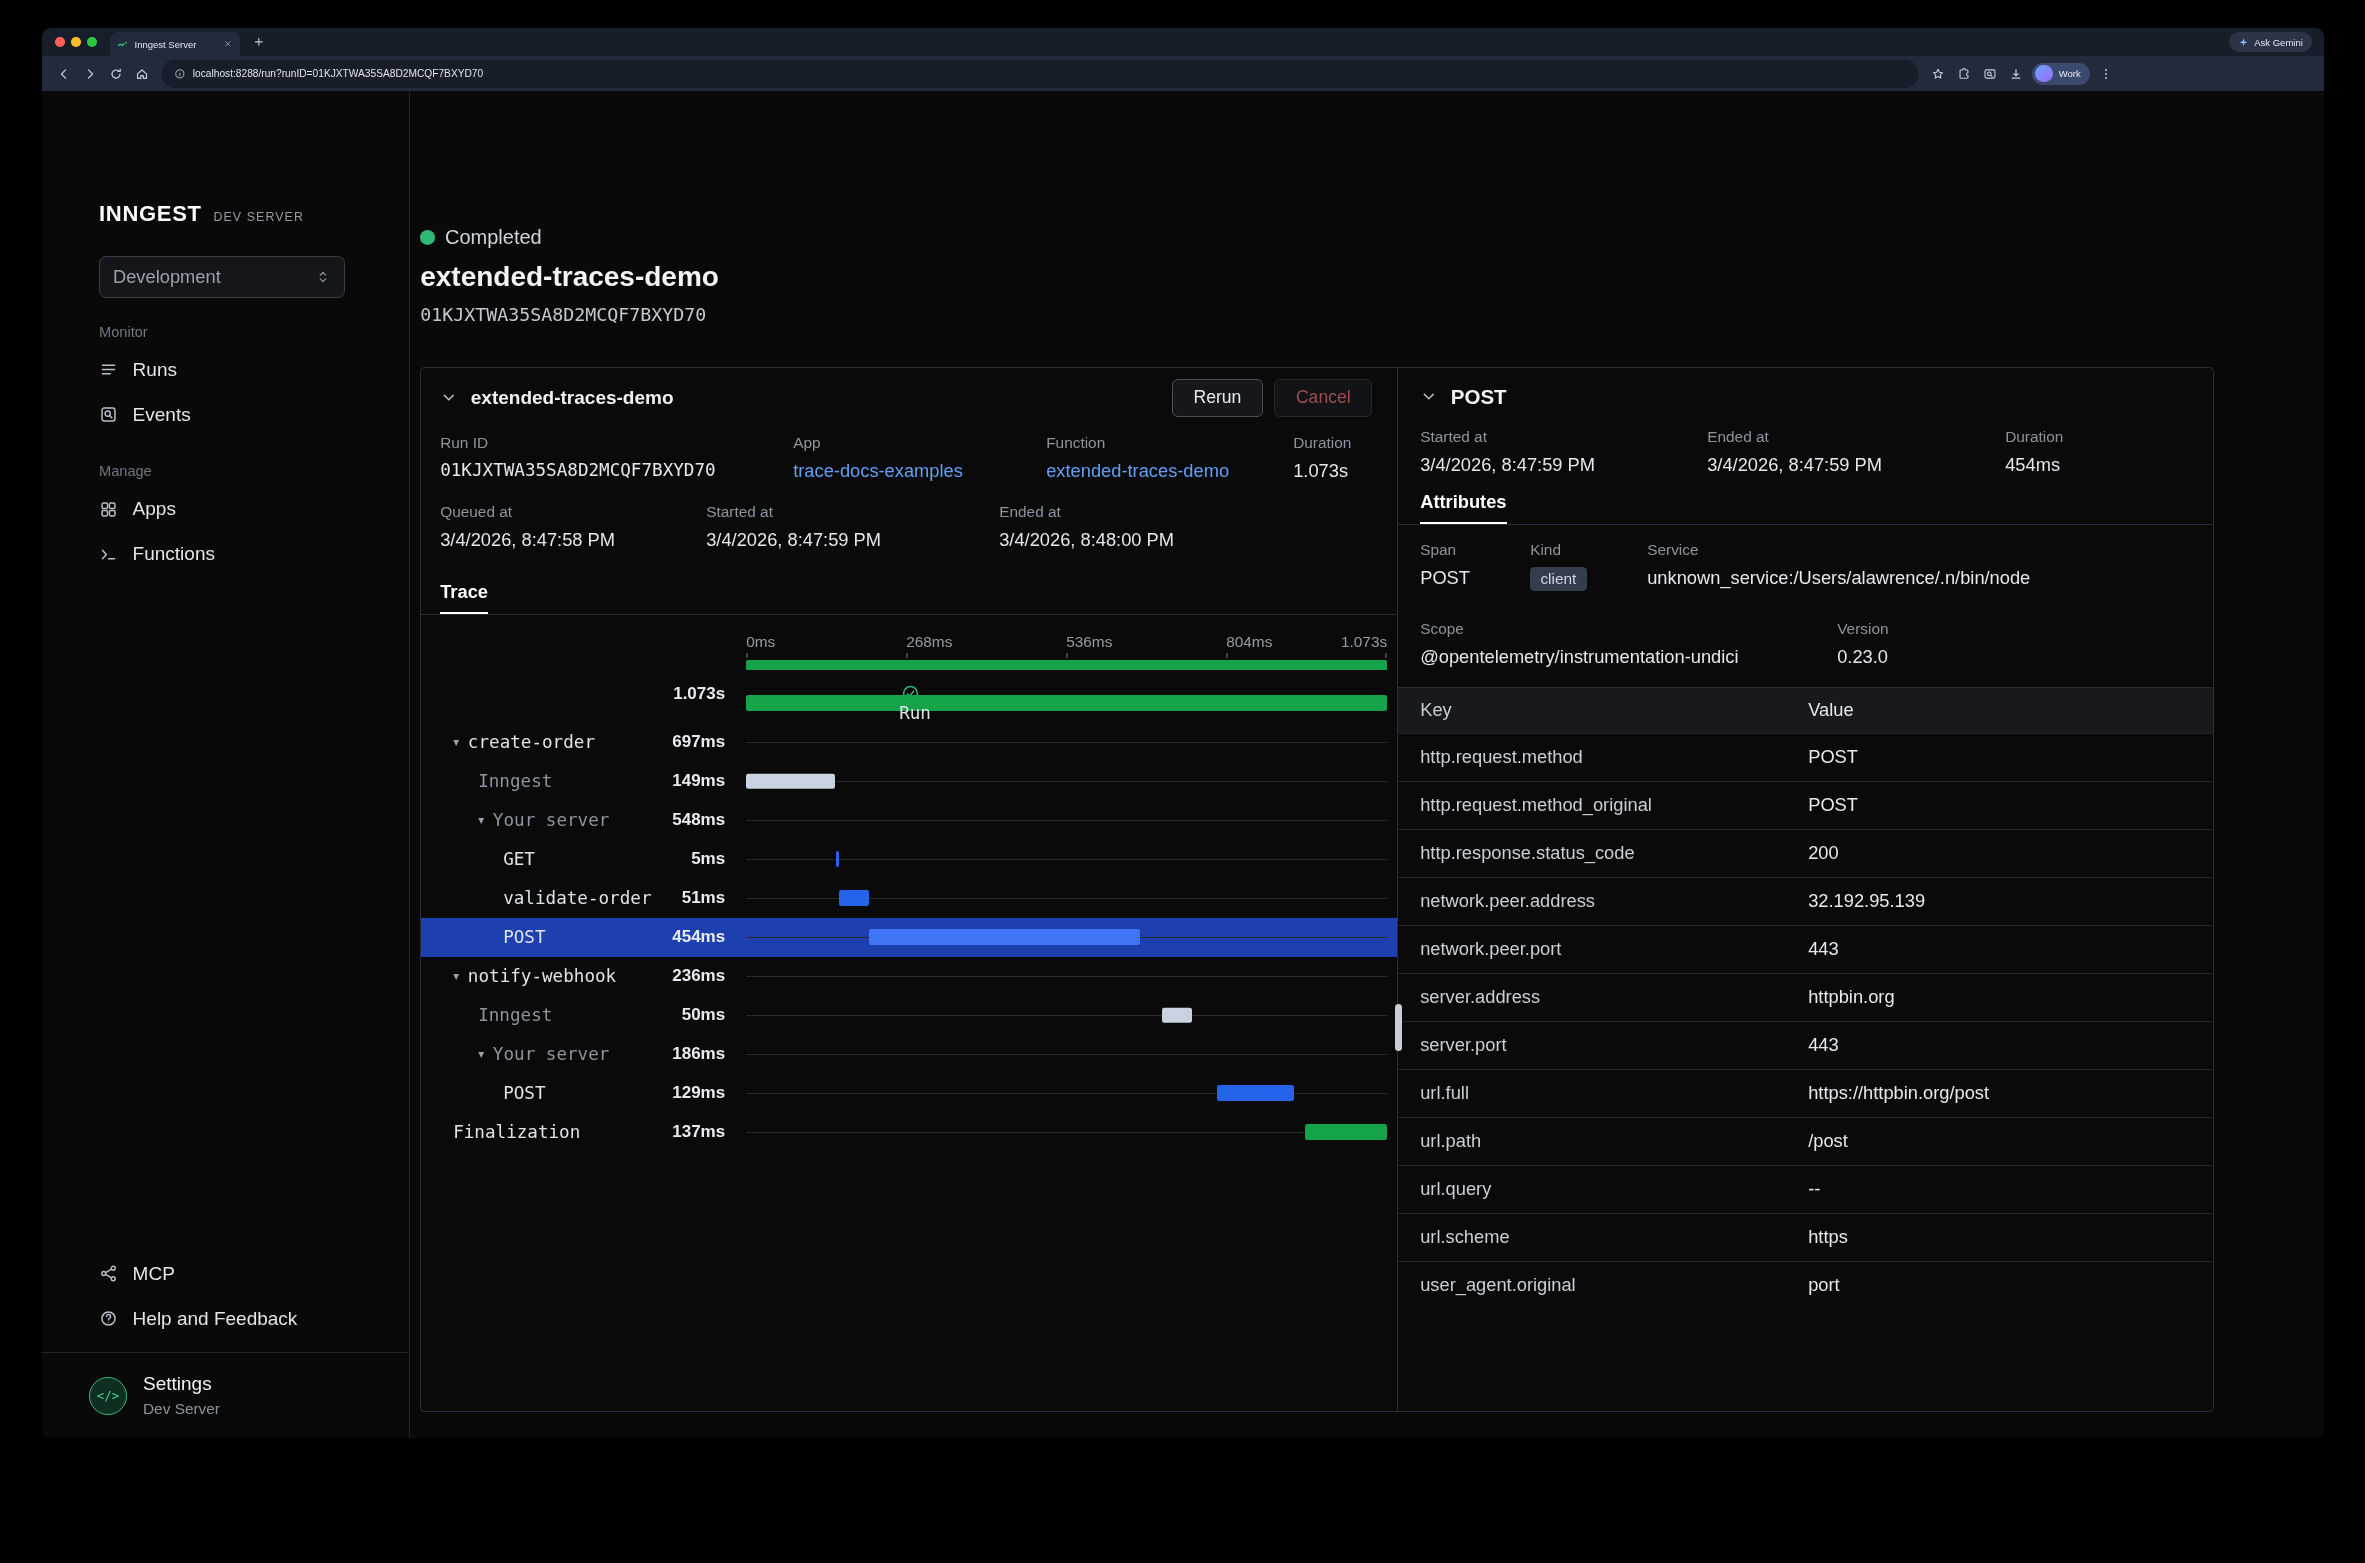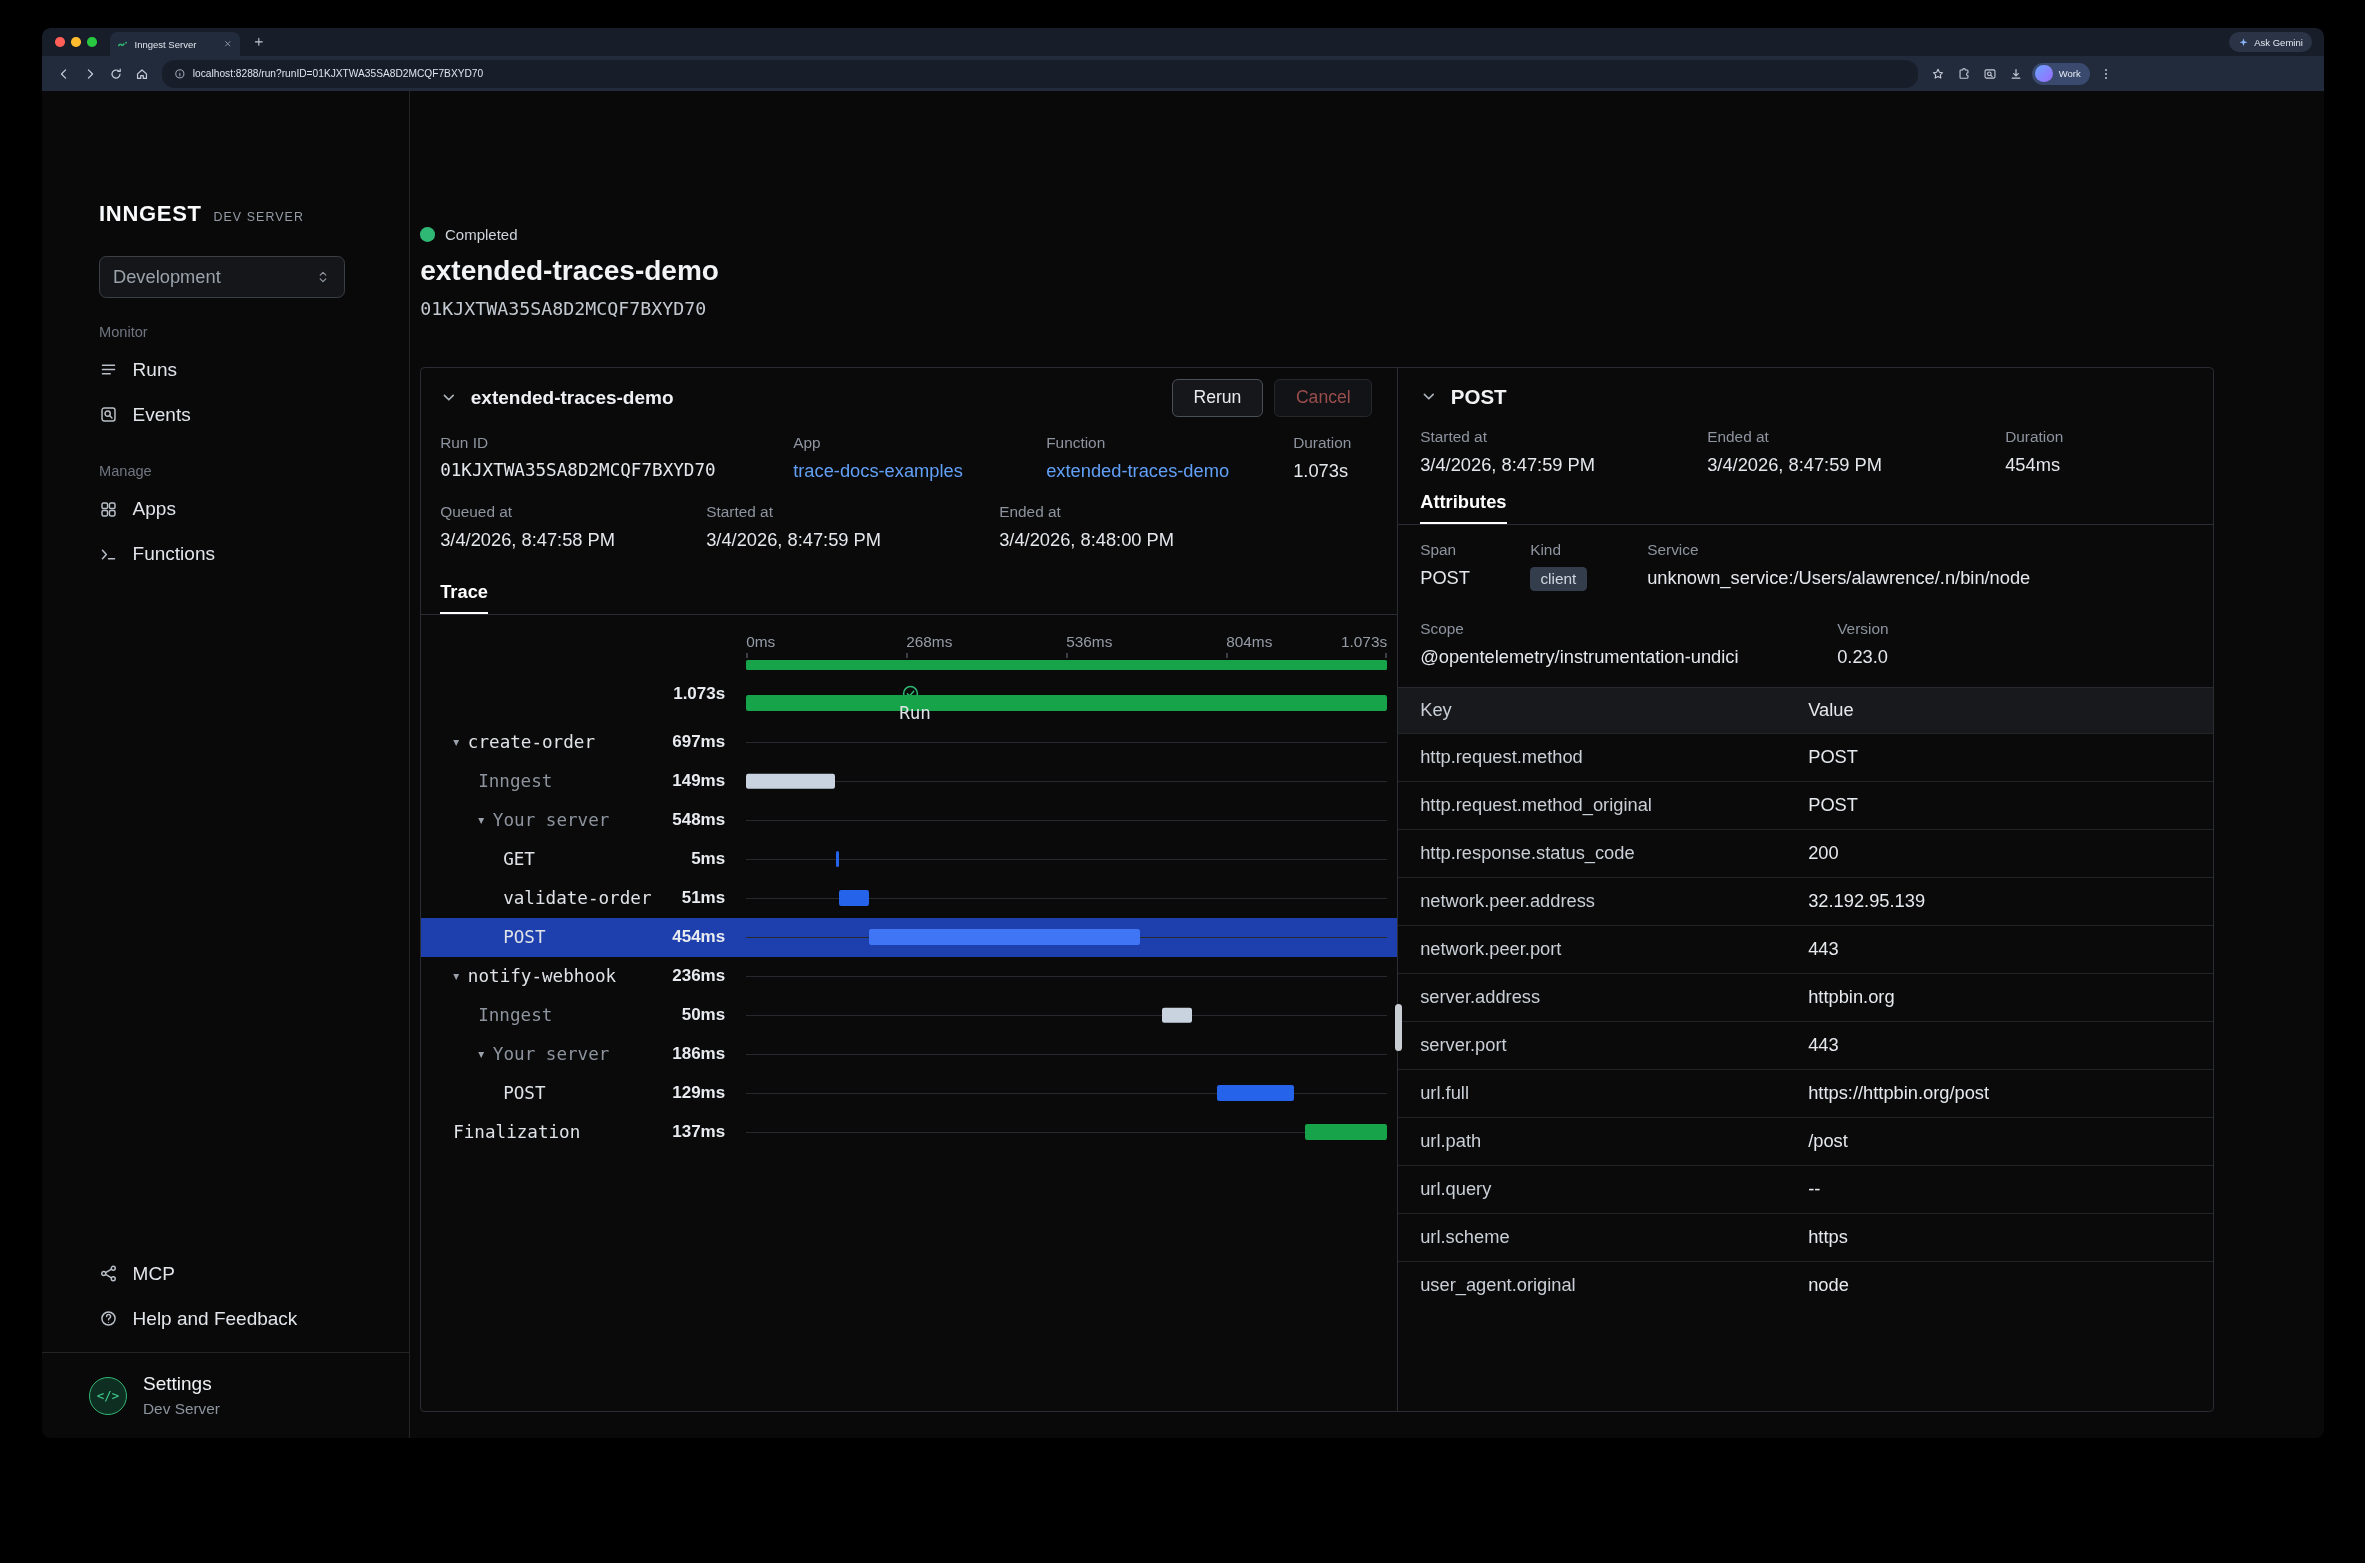--- a/index.html
+++ b/index.html
@@ -58,21 +58,21 @@
     display:flex; align-items:center; padding-left:47px; gap:16px; }
   .gear-circle { width:38px; height:38px; border-radius:50%; background:#0f2e22; border:1.5px solid #2fb873;
     display:grid; place-items:center; color:#3fd08f; font-size:12.4px; font-family:"DejaVu Sans Mono",monospace; flex:none; }
   .settings-title { font-size:19px; color:#f0f2f4; }
   .settings-sub { font-size:15.4px; color:#8d949e; margin-top:4.4px; }
 
   .main { flex:1; position:relative; overflow:hidden; }
   .page-header { position:absolute; left:10.2px; top:135px; }
   .status-row { display:flex; align-items:center; gap:10.2px; }
   .status-dot { width:14.6px; height:14.6px; border-radius:50%; background:#2fb873; }
-  .status-text { font-size:15px; color:#cfd4da; }
+  .status-text { font-size:20px; color:#cfd4da; }
   .page-title { margin-top:11.7px; font-size:28px; font-weight:700; color:#f2f4f6; }
   .page-runid { margin-top:11.7px; font-family:"DejaVu Sans Mono",monospace; font-size:18.3px; color:#c3c9d0; }
 
   .panels { position:absolute; left:10.2px; top:276px; width:1794px; bottom:26px;
     border:0.7px solid #2a2d33; border-radius:4.4px; display:flex; background:#0a0a0b; }
   .left-pane { width:977px; flex:none; border-right:0.7px solid #2a2d33; display:flex; flex-direction:column; }
   .right-pane { flex:1; display:flex; flex-direction:column; min-width:0; }
   .resize-handle { position:absolute; left:974px; top:636px; width:6.6px; height:47px; border-radius:3.7px;
     background:#c9ced4; z-index:5; }
 
@@ -601,21 +601,21 @@
                 <div class="attr-row">
                   <div class="td-key">url.query</div>
                   <div class="td-val">--</div>
                 </div>
                 <div class="attr-row">
                   <div class="td-key">url.scheme</div>
                   <div class="td-val">https</div>
                 </div>
                 <div class="attr-row">
                   <div class="td-key">user_agent.original</div>
-                  <div class="td-val">node</div>
+                  <div class="td-val">port</div>
                 </div>
               </div>
           </div>
         </section>
 
       </div>
     </main>
   </div>
 </div>
 

